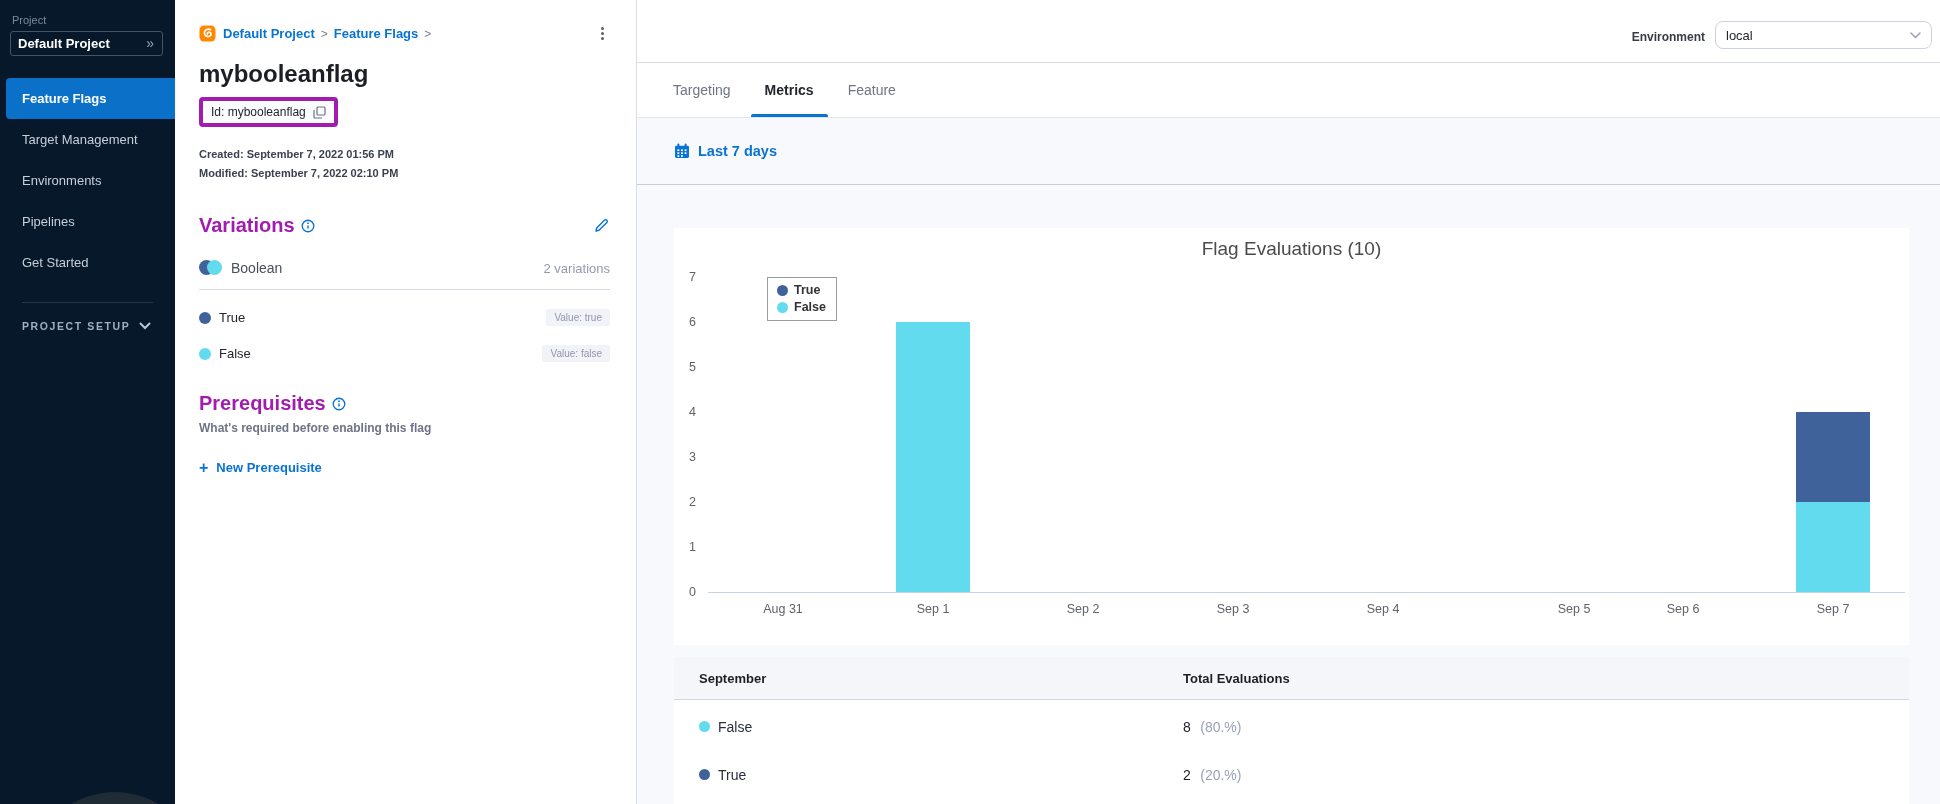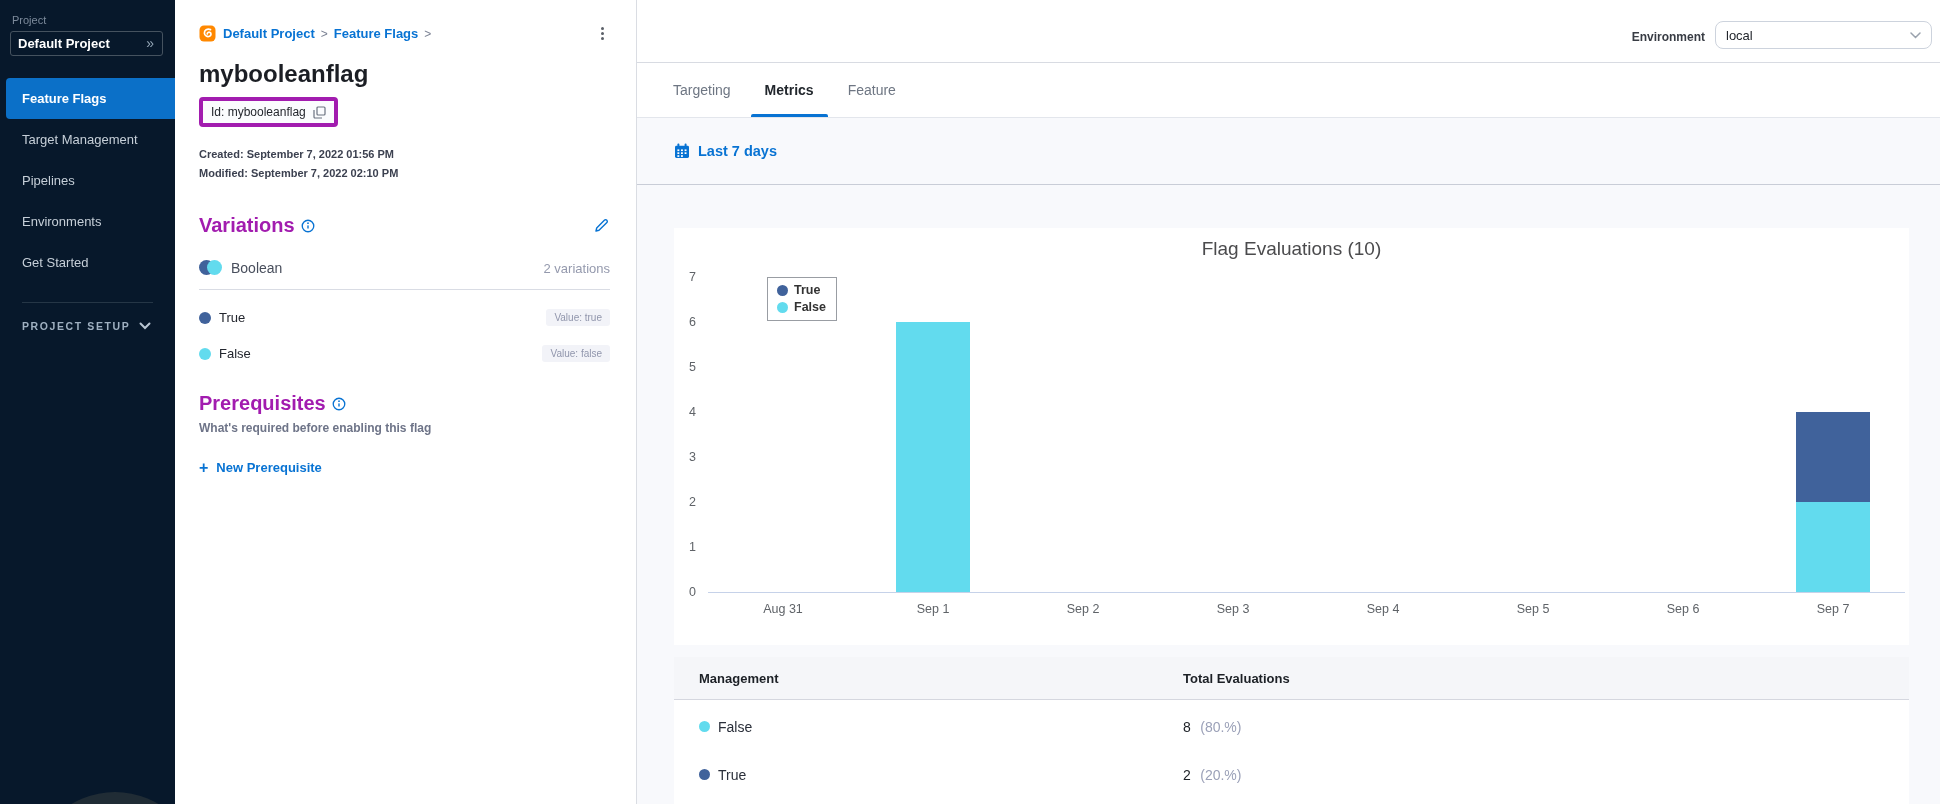--- a/index.html
+++ b/index.html
@@ -102,22 +102,22 @@
 
   <aside class="sidebar">
     <div class="proj-label">Project</div>
     <div class="proj-select">
       <span class="pname">Default Project</span>
       <span class="chev2">»</span>
     </div>
     <nav class="nav">
       <div class="nav-item active">Feature Flags</div>
       <div class="nav-item">Target Management</div>
+      <div class="nav-item">Environments</div>
       <div class="nav-item">Pipelines</div>
-      <div class="nav-item">Environments</div>
       <div class="nav-item">Get Started</div>
     </nav>
     <div class="side-divider"></div>
     <div class="setup-row">
       <span class="setup-label">PROJECT SETUP</span>
       <svg width="12" height="8" viewBox="0 0 12 8">
           <path d="M1.5 1.5 L6 6 L10.5 1.5" fill="none" stroke="#b9c6d3" stroke-width="2" stroke-linecap="round"></path>
         </svg>
     </div>
     <div class="fab"></div>
@@ -265,31 +265,31 @@
             <div class="ytick" style="top: 184px;">4</div>
             <div class="ytick" style="top: 139px;">5</div>
             <div class="ytick" style="top: 94px;">6</div>
             <div class="ytick" style="top: 49px;">7</div>
             <div class="xtick" style="left: 109px;">Aug 31</div>
             <div class="xtick" style="left: 259px;">Sep 1</div>
             <div class="bar" style="left: 222px; width: 74px; top: 94px; height: 270px; background: rgb(98, 219, 238);"></div>
             <div class="xtick" style="left: 409px;">Sep 2</div>
             <div class="xtick" style="left: 559px;">Sep 3</div>
             <div class="xtick" style="left: 709px;">Sep 4</div>
-            <div class="xtick" style="left: 859px;">Sep 5</div>
+            <div class="xtick" style="left: 900px;">Sep 5</div>
             <div class="xtick" style="left: 1009px;">Sep 6</div>
             <div class="xtick" style="left: 1159px;">Sep 7</div>
             <div class="bar" style="left: 1122px; width: 74px; top: 274px; height: 90px; background: rgb(98, 219, 238);"></div>
             <div class="bar" style="left: 1122px; width: 74px; top: 184px; height: 90px; background: rgb(64, 98, 155);"></div>
           </div>
       </div>
 
       <div class="table-card">
         <div class="t-head">
-          <div class="t-col1"><span class="th">Management</span></div>
+          <div class="t-col1"><span class="th">September</span></div>
           <div><span class="th">Total Evaluations</span></div>
         </div>
         <div class="t-row">
           <div class="t-col1">
             <div class="t-name">
               <span class="dot" style="width: 11px; height: 11px; background: rgb(98, 219, 238);"></span>
               <span>False</span>
             </div>
           </div>
           <div>

